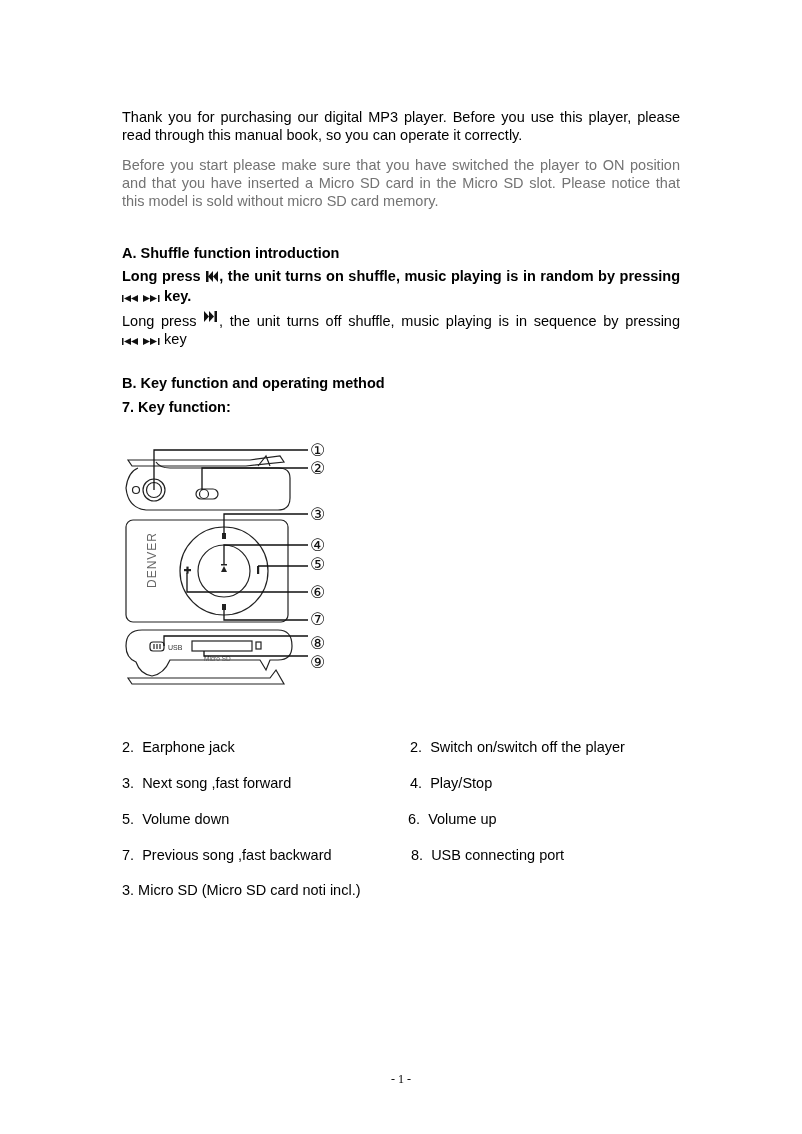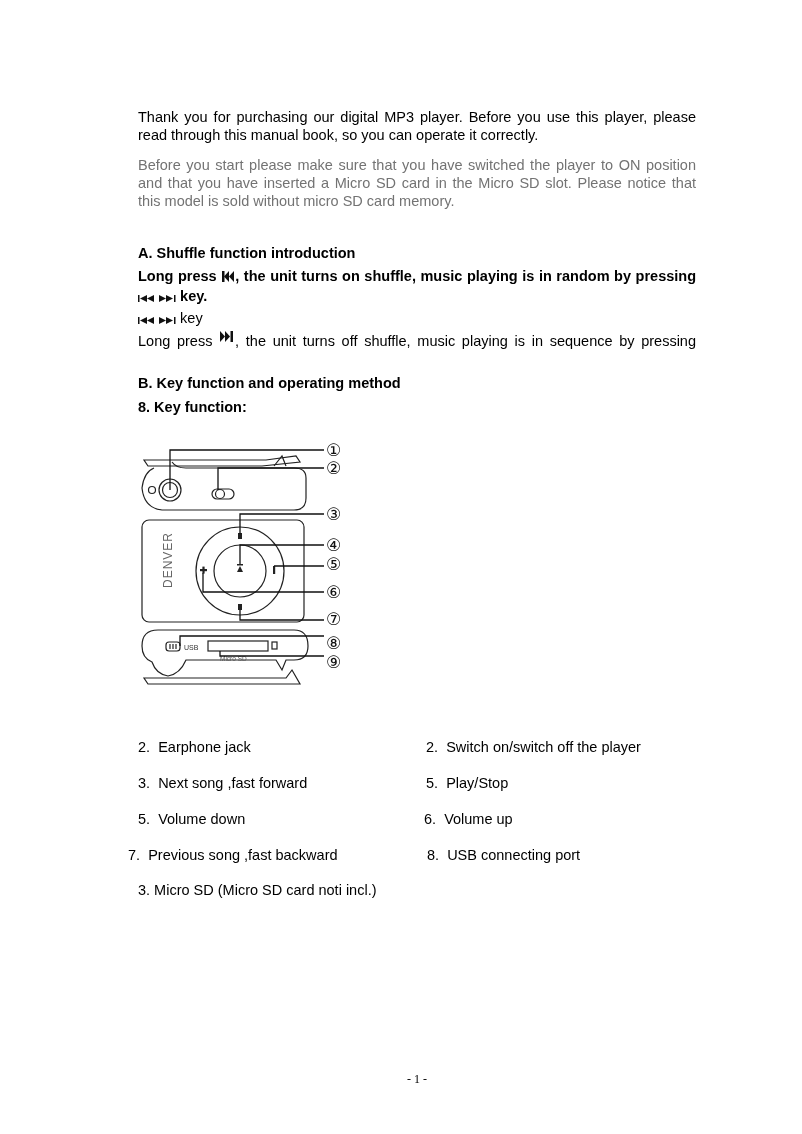--- a/index.html
+++ b/index.html
@@ -1,18 +1,18 @@
 <!DOCTYPE html>
 <html><head>
   <meta charset="utf-8">
   <style>
     html, body { margin: 0; padding: 0; background: #ffffff; }
     body { width: 802px; height: 1134px; position: relative; overflow: hidden;
            font-family: "Liberation Sans", sans-serif; color: #000; }
-    .page { position: absolute; left: 0; top: 0; width: 682px; height: 1134px; margin-left: 16px; }
+    .page { position: absolute; left: 0; top: 0; width: 682px; height: 1134px; }
     .p { position: absolute; left: 122px; width: 558px; font-size: 14.5px; line-height: 18px; text-align: justify; }
     .red { color: #737373; }
     .h { position: absolute; left: 122px; font-size: 14.5px; font-weight: bold; line-height: 18px; }
     .icon-inline { display: inline-block; vertical-align: -2px; }
     .diagram { position: absolute; left: 120px; top: 438px; width: 220px; height: 256px; }
     .item { position: absolute; font-size: 14.5px; line-height: 18px; white-space: pre; }
     .footer { position: absolute; top: 1072px; left: 0; width: 802px; text-align: center;
               font-family: "Liberation Serif", serif; font-size: 12px; }
   </style>
 </head>
@@ -50,51 +50,51 @@
             <polygon points="0,1 7,4.5 0,8" fill="#111"></polygon>
             <polygon points="7,1 14,4.5 7,8" fill="#111"></polygon>
             <rect x="15" y="1" width="1.5" height="7" fill="#111"></rect>
           </svg>
       </span>
       <span>key.</span>
     </span>
   </div>
 
   <div class="p" style="top:309px;">
+    <span style="display:block; text-align:justify; text-align-last:justify;">
+      <span>Long press</span>
+      <span class="icon-inline" style="vertical-align:3px;">
+        <svg width="16" height="13" viewBox="0 0 16 13">
+            <polygon points="1,1 6,6.5 1,12" fill="#111"></polygon>
+            <polygon points="6,1 11,6.5 6,12" fill="#111"></polygon>
+            <rect x="11.5" y="1" width="2.5" height="11" fill="#111"></rect>
+          </svg>
+      </span><span>, the unit turns off shuffle, music playing is in sequence by pressing</span>
+    </span>
     <span style="display:block;">
       <span class="icon-inline">
         <svg width="17" height="9" viewBox="0 0 17 9">
             <rect x="0" y="1" width="1.5" height="7" fill="#111"></rect>
             <polygon points="9,1 2,4.5 9,8" fill="#111"></polygon>
             <polygon points="16,1 9,4.5 16,8" fill="#111"></polygon>
           </svg>
       </span>
       <span class="icon-inline">
         <svg width="17" height="9" viewBox="0 0 17 9">
             <polygon points="0,1 7,4.5 0,8" fill="#111"></polygon>
             <polygon points="7,1 14,4.5 7,8" fill="#111"></polygon>
             <rect x="15" y="1" width="1.5" height="7" fill="#111"></rect>
           </svg>
       </span>
       <span>key</span>
     </span>
-    <span style="display:block; text-align:justify; text-align-last:justify;">
-      <span>Long press</span>
-      <span class="icon-inline" style="vertical-align:3px;">
-        <svg width="16" height="13" viewBox="0 0 16 13">
-            <polygon points="1,1 6,6.5 1,12" fill="#111"></polygon>
-            <polygon points="6,1 11,6.5 6,12" fill="#111"></polygon>
-            <rect x="11.5" y="1" width="2.5" height="11" fill="#111"></rect>
-          </svg>
-      </span><span>, the unit turns off shuffle, music playing is in sequence by pressing</span>
-    </span>
   </div>
 
   <div class="h" style="top:374px;">B. Key function and operating method</div>
-  <div class="h" style="top:398px;">8.  Key function:</div>
+  <div class="h" style="top:398px;">7.  Key function:</div>
 
   <div class="diagram">
     <svg width="220" height="256" viewBox="0 0 220 256" fill="none" stroke="#222" stroke-width="1.2">
 
       <path d="M8 22 L130 22 L160 18 L164 24 L126 28 L12 28 Z"></path>
       <path d="M138 28 L146 18 L150 28"></path>
 
       <path d="M18 30 Q8 34 6 50 Q8 70 26 72 L158 72 Q170 72 170 60 L170 40 Q170 30 158 30 L50 30 Q40 30 36 24"></path>
       <circle cx="34" cy="52" r="11"></circle>
       <circle cx="34" cy="52" r="7.5"></circle>
@@ -150,21 +150,21 @@
         <text x="190" y="187">⑦</text>
         <text x="190" y="211">⑧</text>
         <text x="190" y="230">⑨</text>
       </g>
     </svg>
   </div>
 
   <div class="item" style="left:122px; top:738px;">2.  Earphone jack</div>
   <div class="item" style="left:410px; top:738px;">2.  Switch on/switch off the player</div>
   <div class="item" style="left:122px; top:774px;">3.  Next song ,fast forward</div>
-  <div class="item" style="left:410px; top:774px;">5.  Play/Stop</div>
+  <div class="item" style="left:410px; top:774px;">4.  Play/Stop</div>
   <div class="item" style="left:122px; top:810px;">5.  Volume down</div>
   <div class="item" style="left:408px; top:810px;">6.  Volume up</div>
-  <div class="item" style="left:112px; top:846px;">7.  Previous song ,fast backward</div>
+  <div class="item" style="left:122px; top:846px;">7.  Previous song ,fast backward</div>
   <div class="item" style="left:411px; top:846px;">8.  USB connecting port</div>
   <div class="item" style="left:122px; top:881px;">3. Micro SD (Micro SD card noti incl.)</div>
 
   <div class="footer">- 1 -</div>
 </div>
 
 </body></html>

